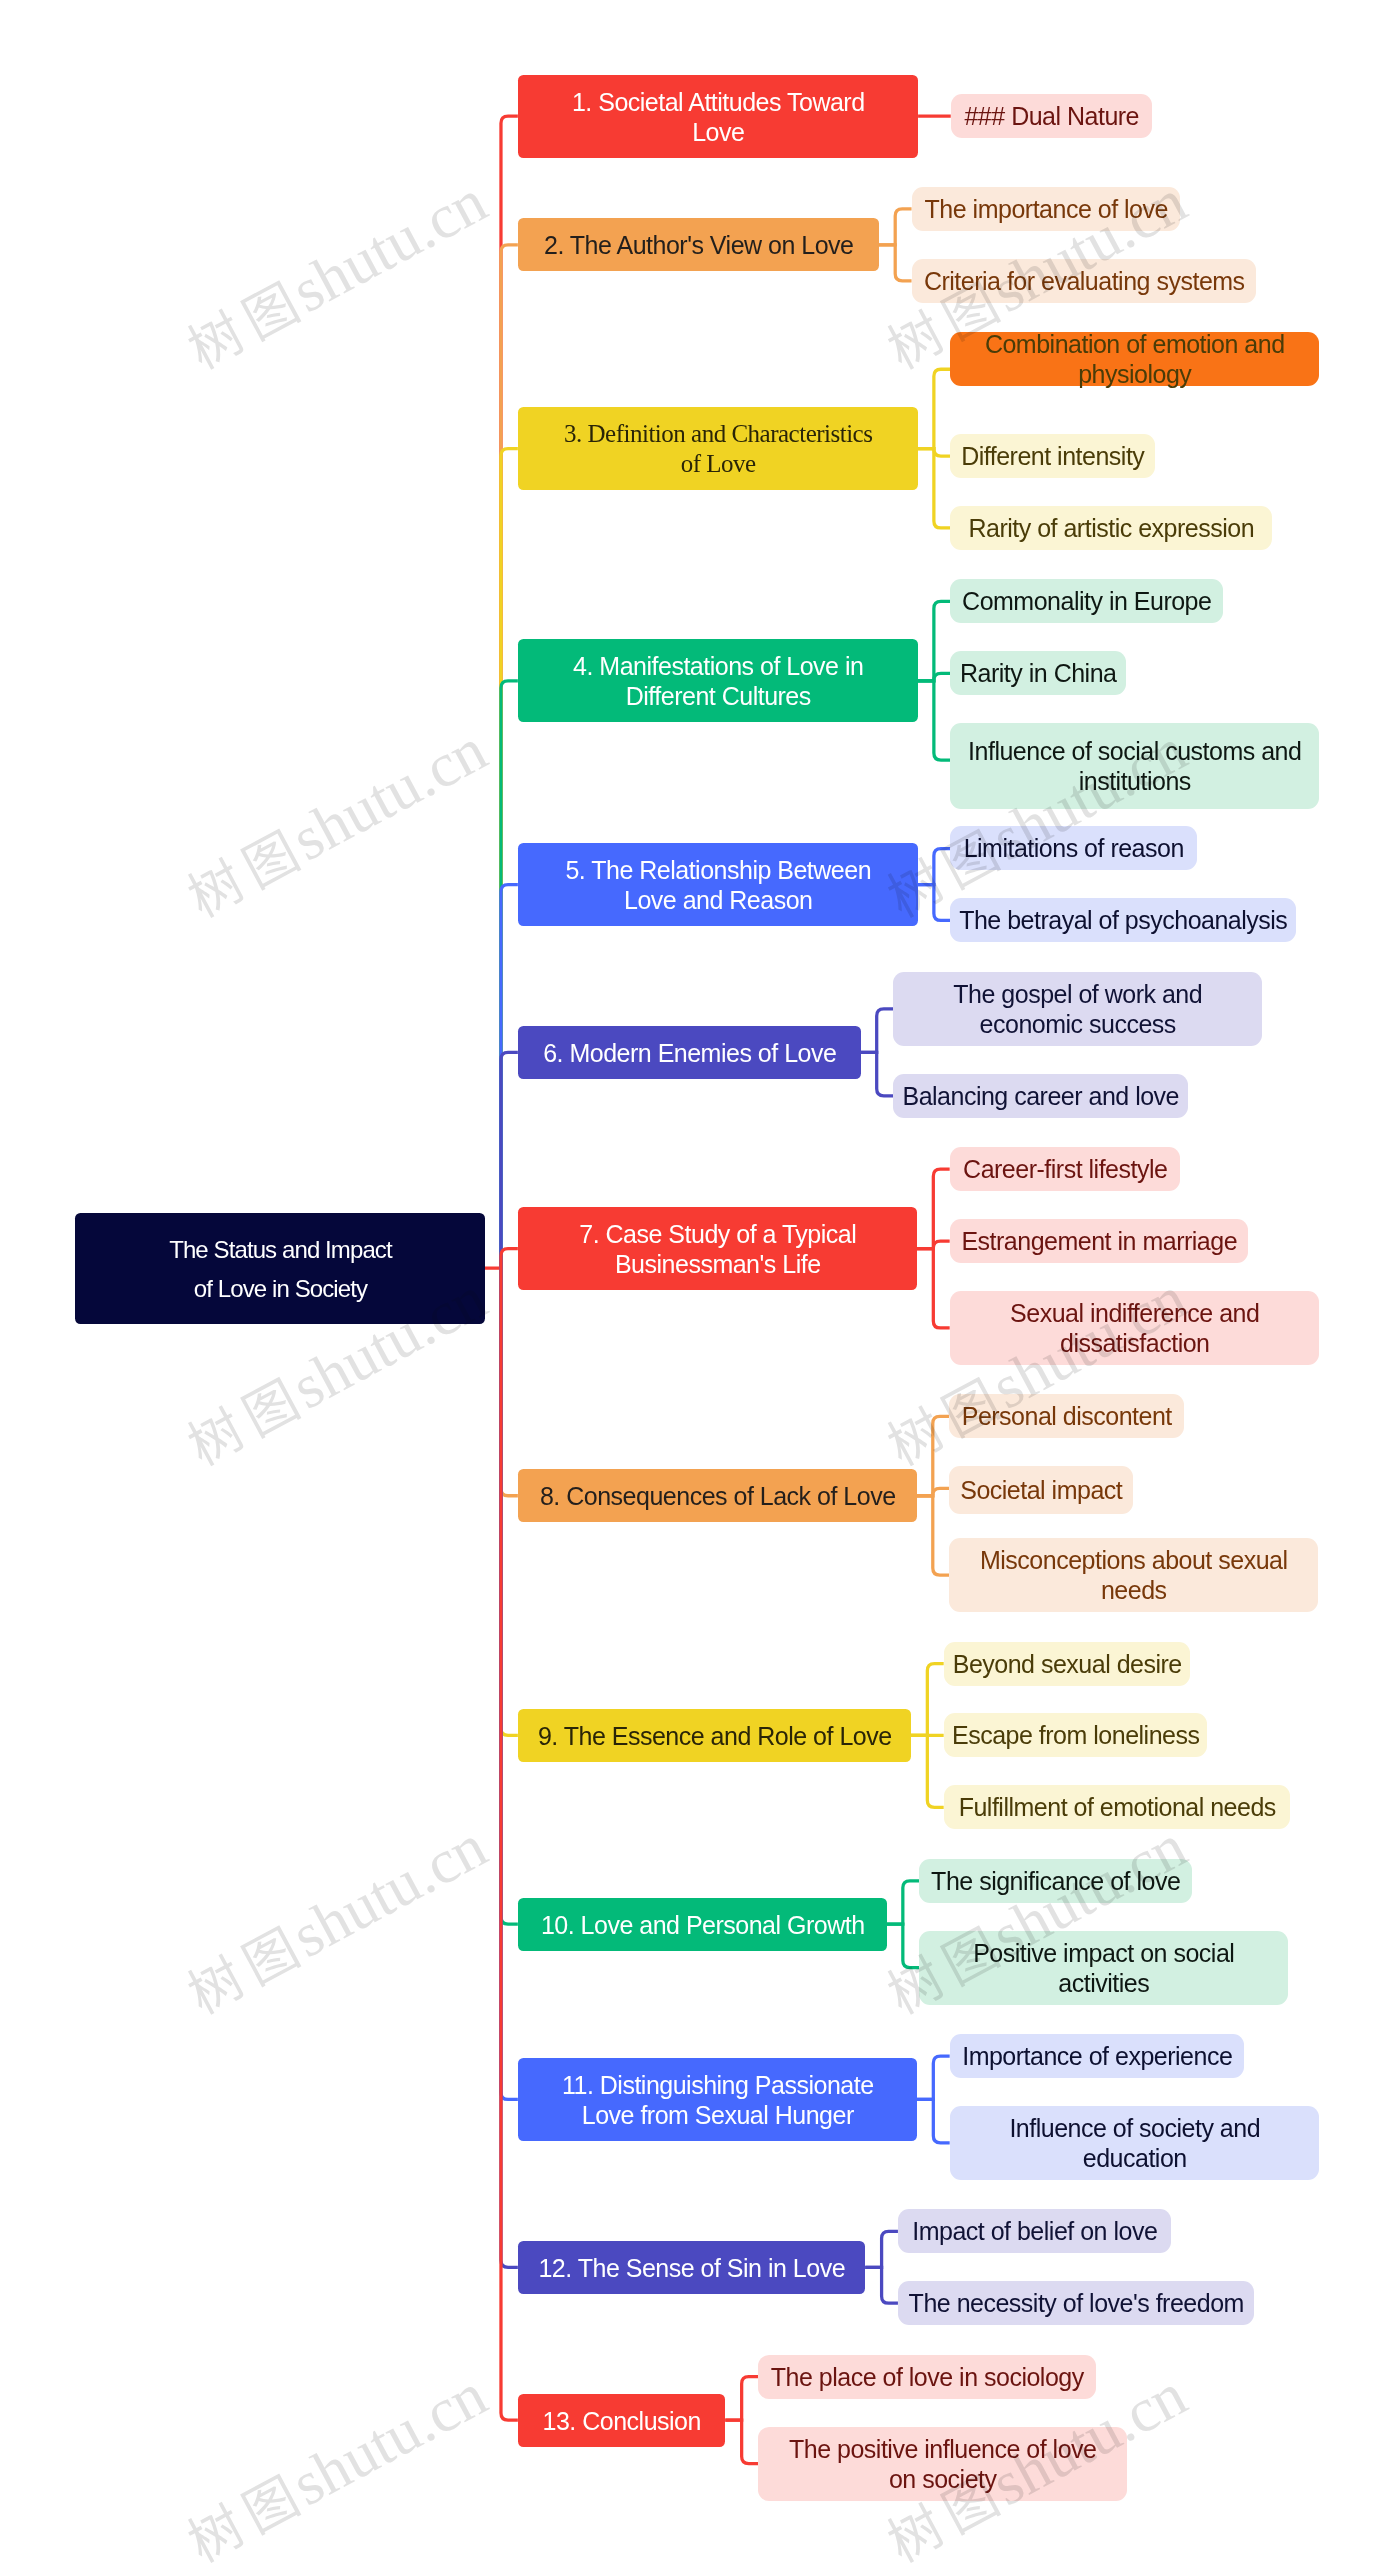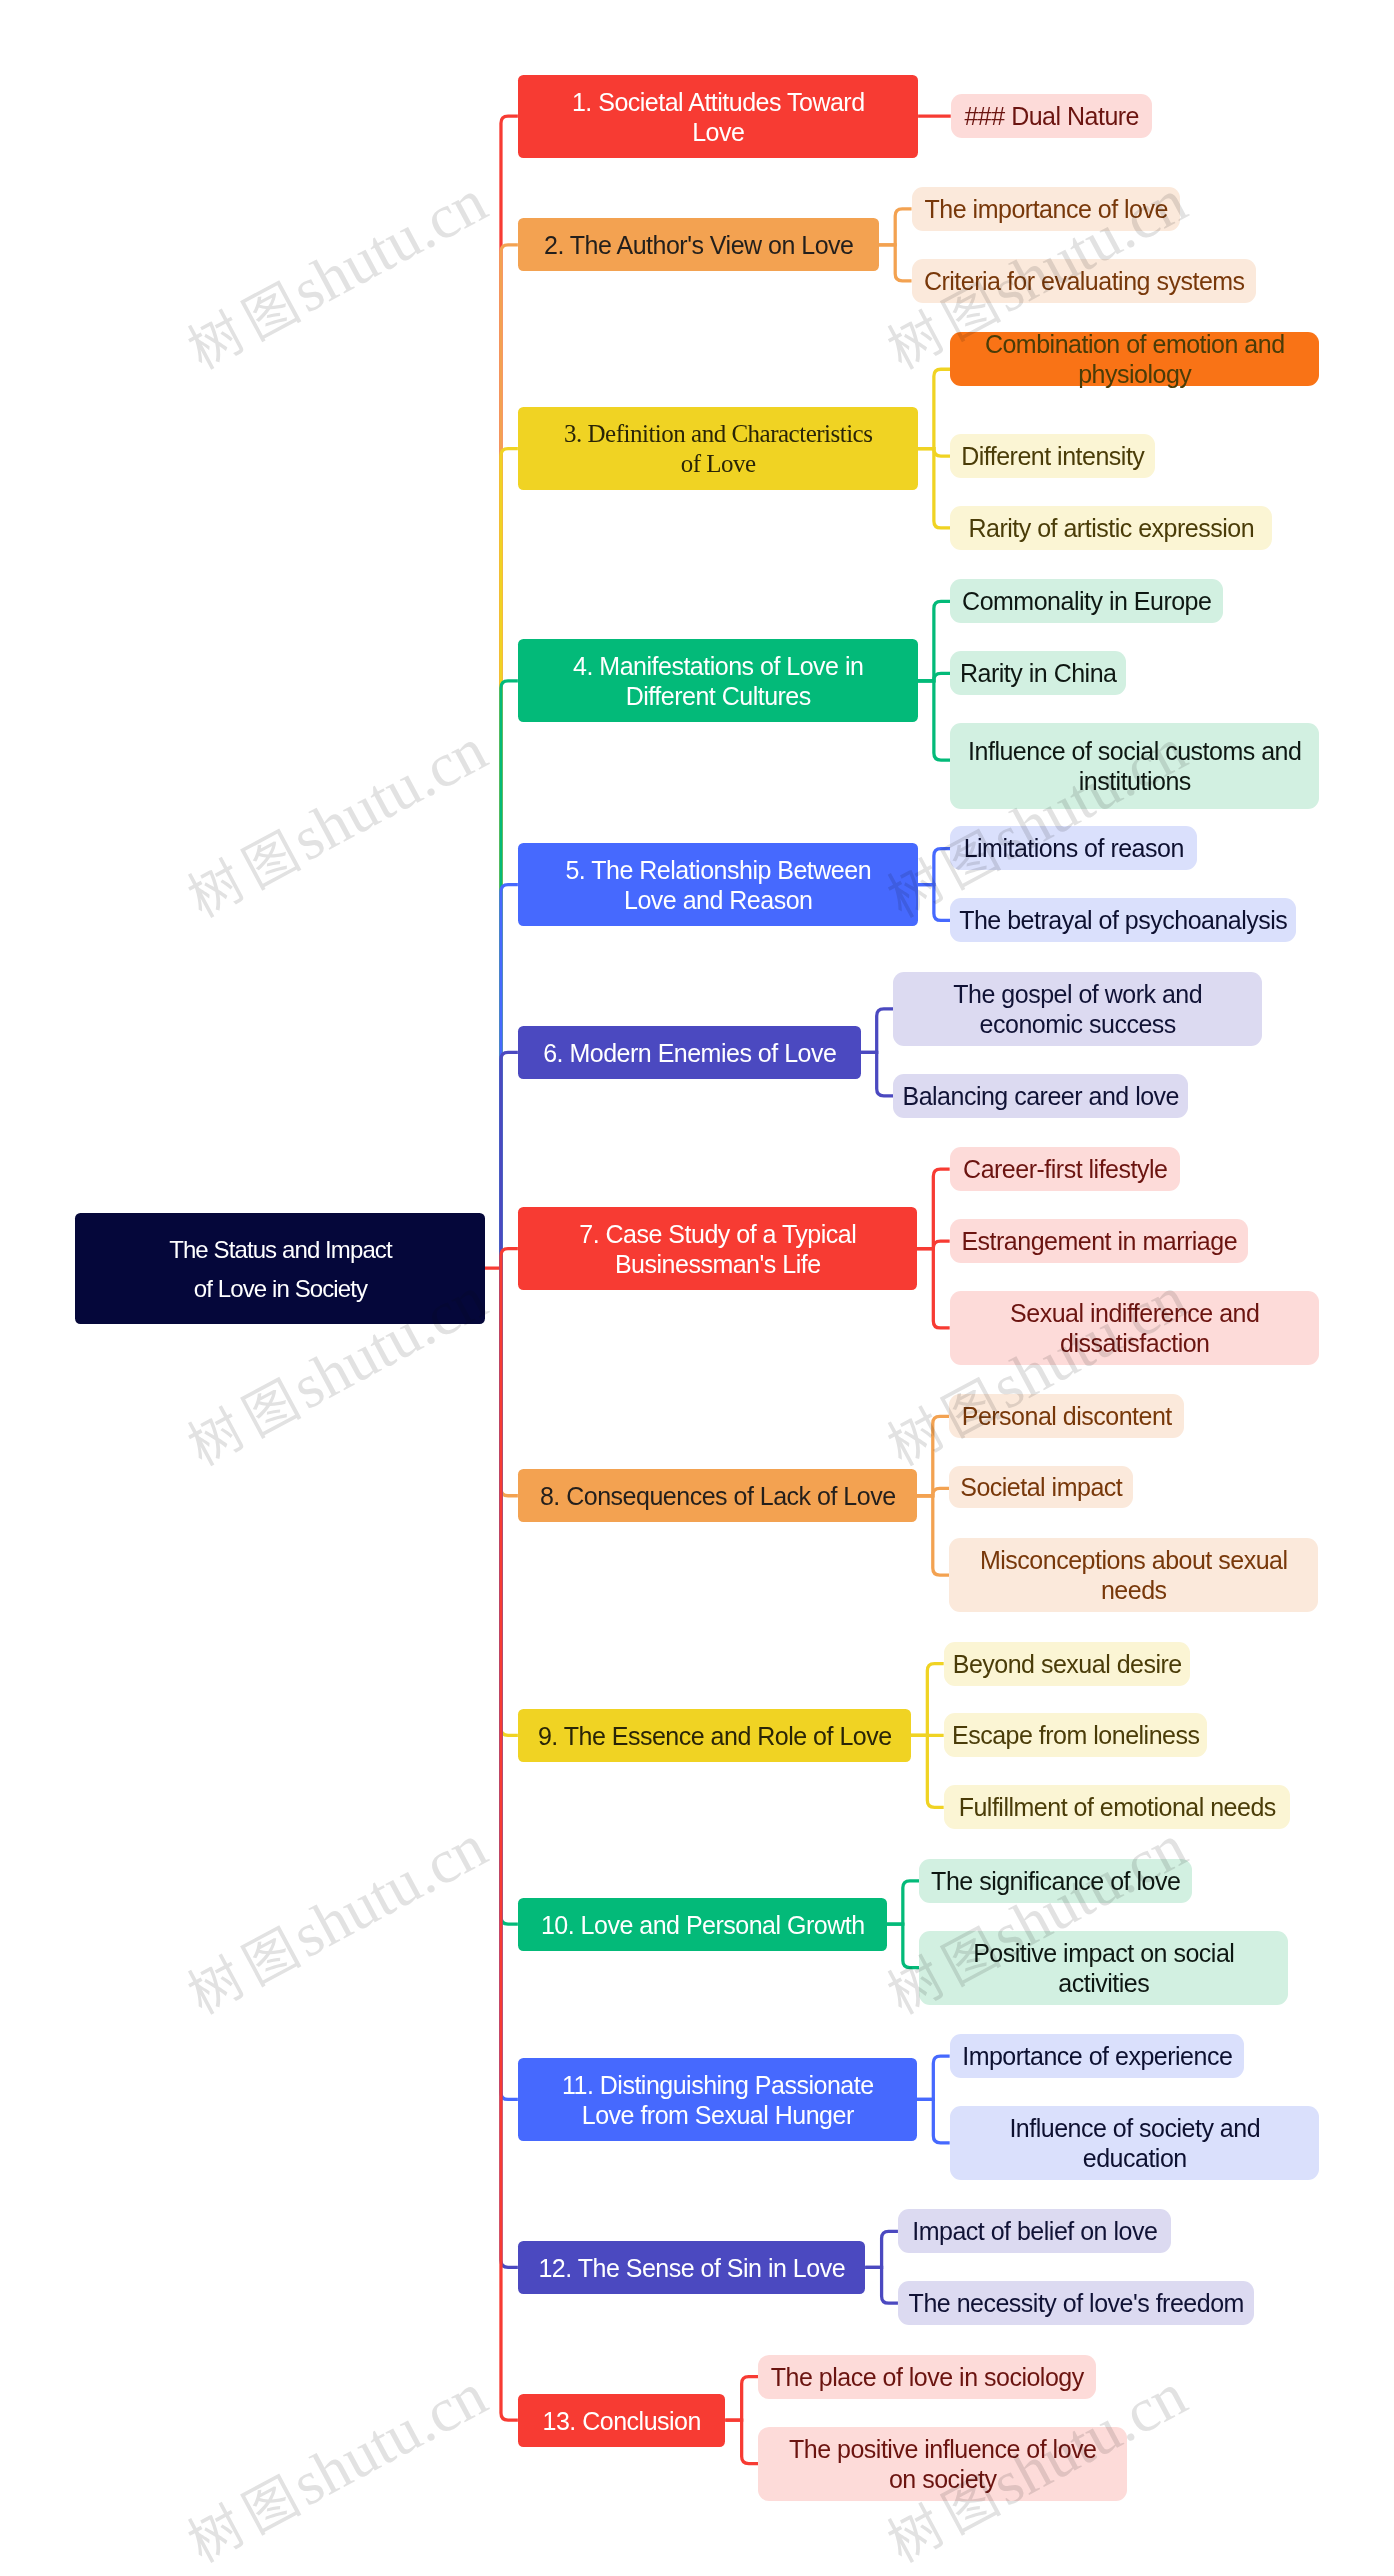--- a/index.html
+++ b/index.html
@@ -152,21 +152,21 @@
       <div class="node n2" style="left: 950px; top: 1291px; width: 369px; height: 74px; background: rgb(253, 219, 217); color: rgb(107, 20, 16);">
         <span class="lbl">Sexual indifference and
 dissatisfaction</span>
       </div>
       <div class="node n1" style="left: 518px; top: 1469px; width: 399px; height: 53px; background: rgb(243, 162, 81); color: rgb(35, 31, 28);">
         <span class="lbl">8. Consequences of Lack of Love</span>
       </div>
       <div class="node n2" style="left: 949px; top: 1394px; width: 235px; height: 44px; background: rgb(251, 233, 219); color: rgb(120, 56, 10);">
         <span class="lbl">Personal discontent</span>
       </div>
-      <div class="node n2" style="left: 949px; top: 1466px; width: 184px; height: 42px; background: rgb(251, 233, 219); color: rgb(120, 56, 10);">
+      <div class="node n2" style="left: 949px; top: 1466px; width: 184px; height: 48px; background: rgb(251, 233, 219); color: rgb(120, 56, 10);">
         <span class="lbl">Societal impact</span>
       </div>
       <div class="node n2" style="left: 949px; top: 1538px; width: 369px; height: 74px; background: rgb(251, 233, 219); color: rgb(120, 56, 10);">
         <span class="lbl">Misconceptions about sexual
 needs</span>
       </div>
       <div class="node n1" style="left: 518px; top: 1709px; width: 393px; height: 53px; background: rgb(240, 211, 35); color: rgb(42, 37, 7);">
         <span class="lbl">9. The Essence and Role of Love</span>
       </div>
       <div class="node n2" style="left: 944px; top: 1642px; width: 246px; height: 44px; background: rgb(251, 245, 212); color: rgb(74, 60, 8);">

